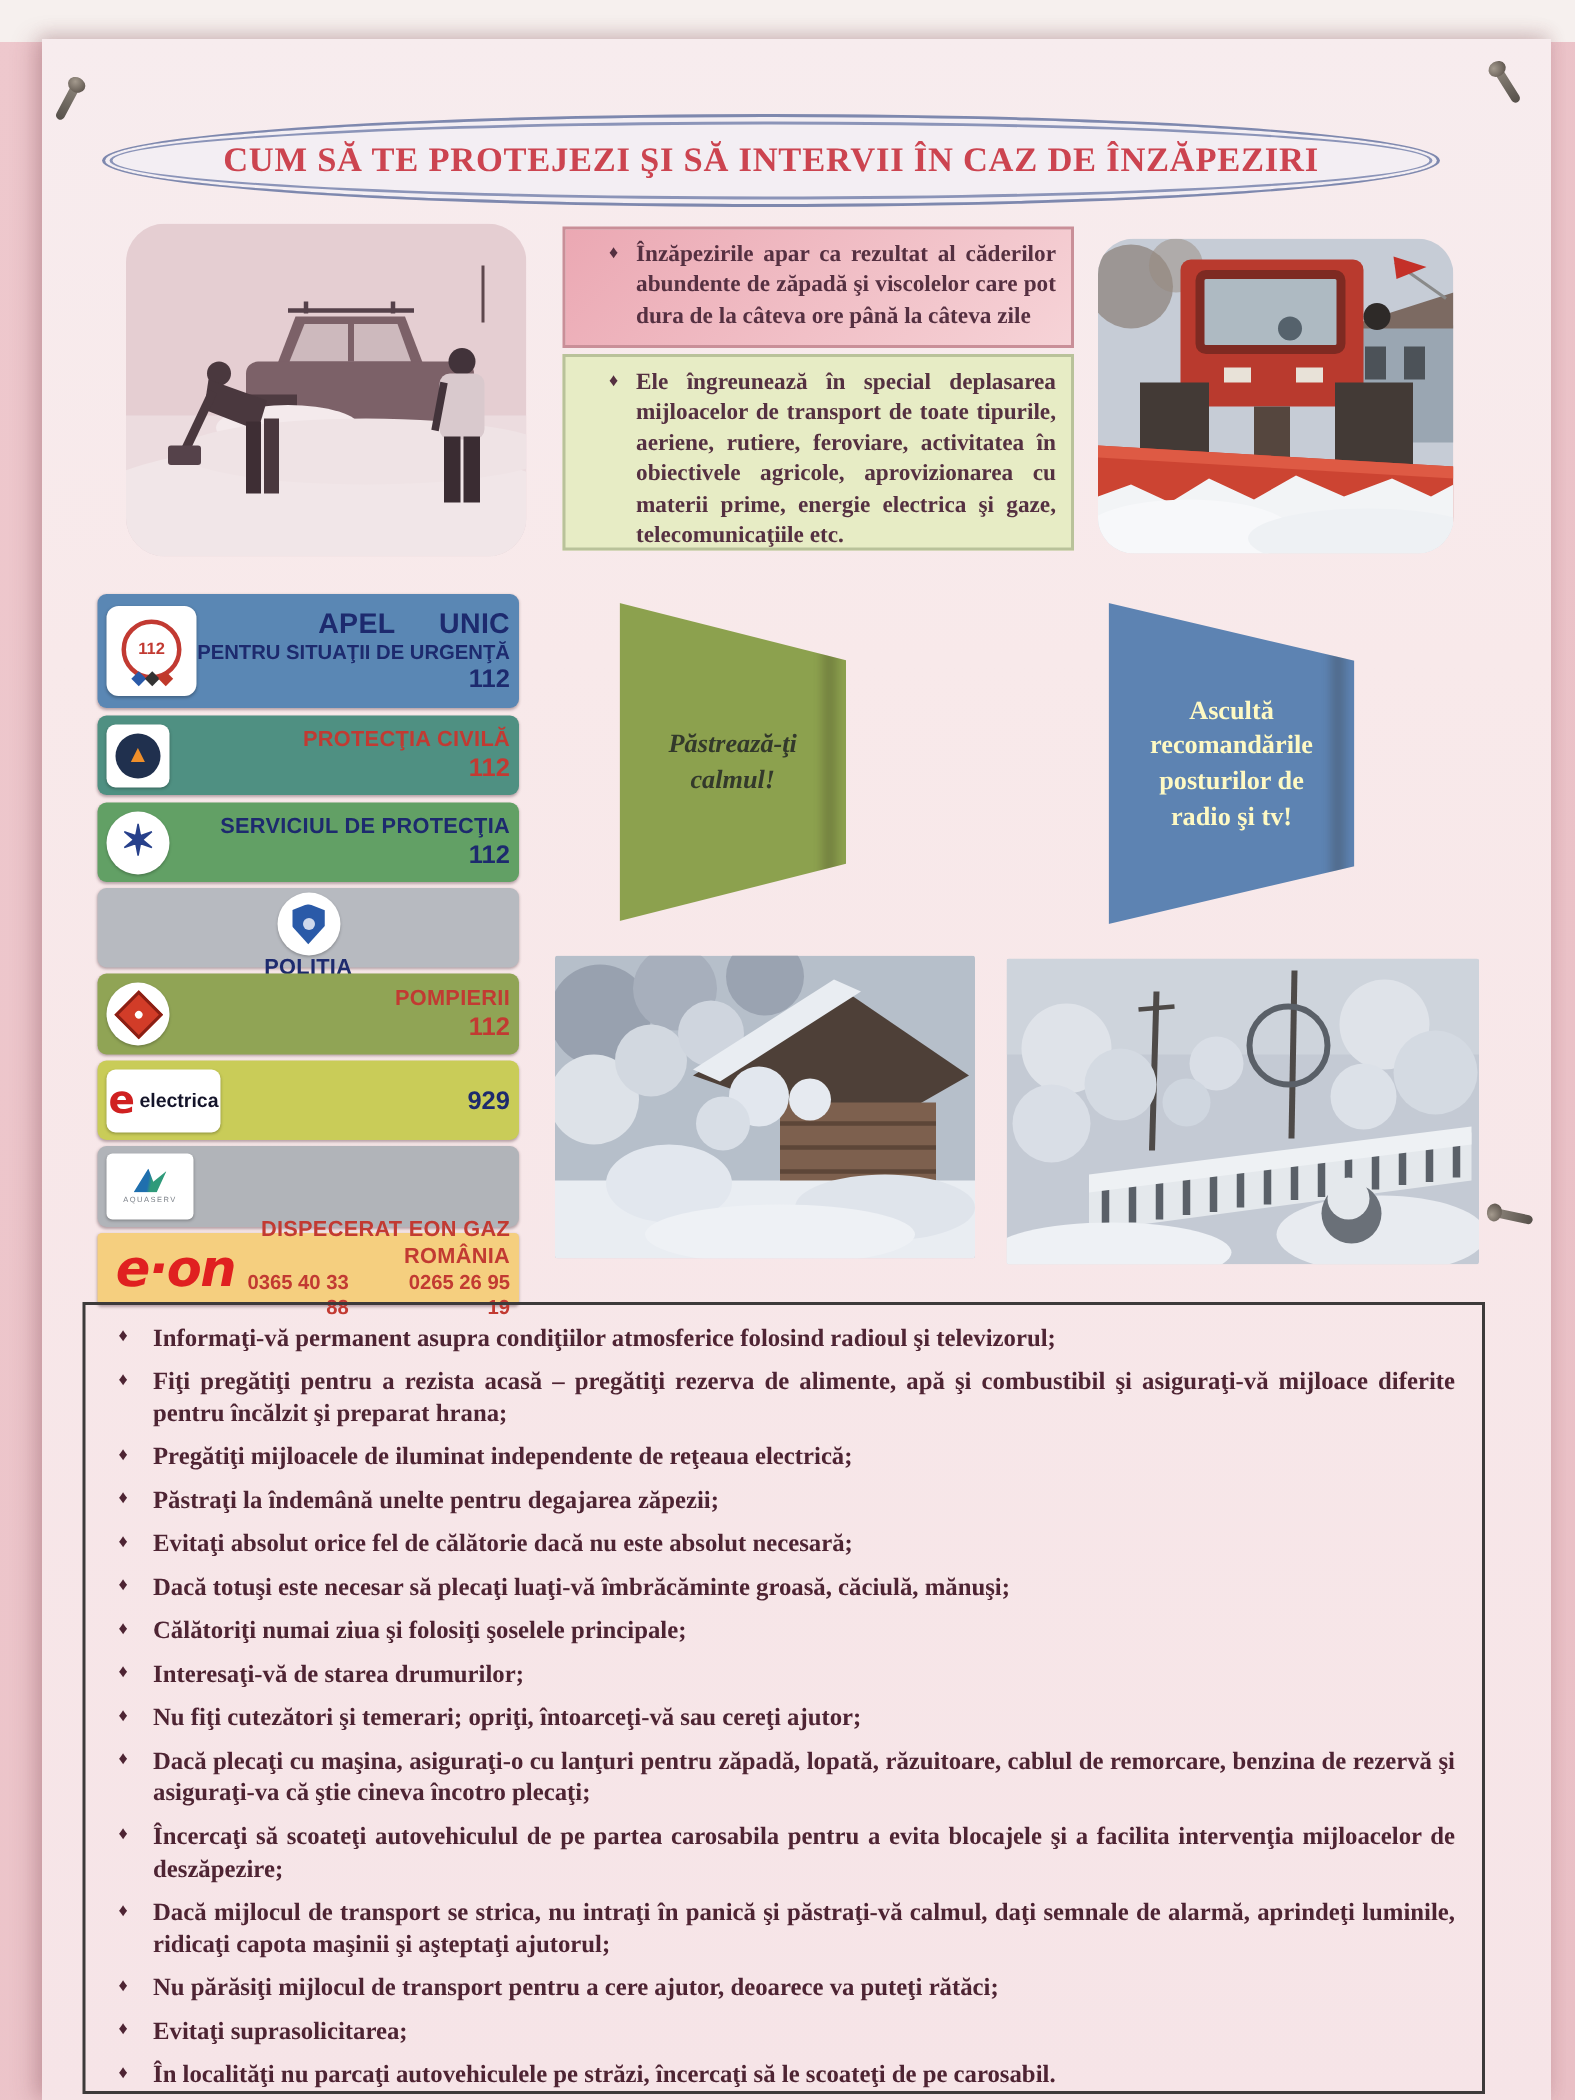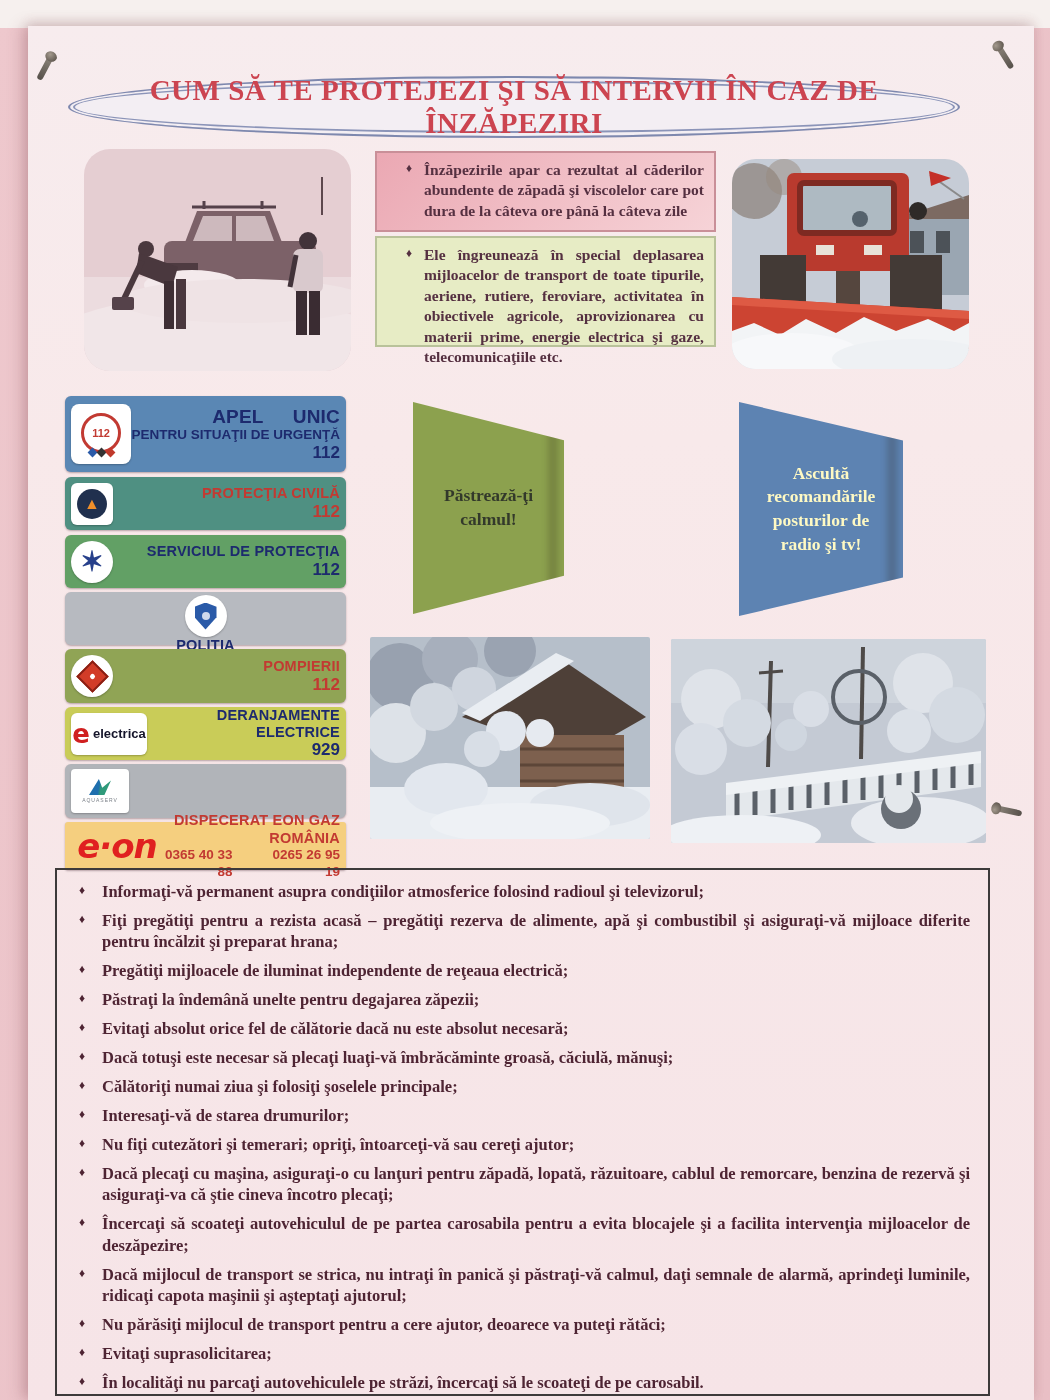--- a/index.html
+++ b/index.html
@@ -16,35 +16,35 @@
   .pin::before{content:"";position:absolute;left:-3px;top:-5px;width:12px;height:10px;border-radius:50%;
        background:radial-gradient(circle at 35% 35%,#a49a8e,#4e463f);}
   #pin-tl{left:42px;top:55px;transform:rotate(28deg);}
   #pin-tr{left:1002px;top:44px;transform:rotate(-32deg);}
   #pin-r{left:1006px;top:798px;transform:rotate(-78deg);}
 
   
   #title-oval{position:absolute;left:68px;top:76px;width:888px;height:58px;border-radius:50%;
       background:#f3eef3;border:2px solid #7e88ae;box-shadow:inset 0 0 0 3px #f3eef3, inset 0 0 0 5px #8b94b8;
       display:flex;align-items:center;justify-content:center;}
-  #title-oval .t{color:#cc4450;font-weight:bold;font-size:29px;letter-spacing:.5px;text-align:center;}
+  #title-oval .t{color:#cc4450;font-weight:bold;font-size:23px;letter-spacing:.5px;text-align:center;}
 
   
   .photo{position:absolute;overflow:hidden;}
   #photo1{left:84px;top:149px;width:267px;height:222px;border-radius:26px;}
   #photo2{left:732px;top:159px;width:237px;height:210px;border-radius:24px;}
   #photo3{left:370px;top:637px;width:280px;height:202px;border-radius:2px;}
   #photo4{left:671px;top:639px;width:315px;height:204px;border-radius:2px;}
   .photo svg{display:block;width:100%;height:100%;}
 
   
   .intro-box{position:absolute;left:375px;width:341px;padding:7px 10px 7px 23px;box-sizing:border-box;}
   #intro-pink{top:151px;height:81px;background:linear-gradient(135deg,#eba8b3,#f6d3d7);
       border:2px solid #c98f98;}
-  #intro-green{top:236px;height:111px;background:#e7ecc5;border:2px solid #b9c29a;}
+  #intro-green{top:236px;height:131px;background:#e7ecc5;border:2px solid #b9c29a;}
   .intro-item{position:relative;padding-left:24px;color:#553041;font-weight:bold;font-size:15.5px;
       line-height:1.32;text-align:justify;}
   .intro-item::before{content:"♦";position:absolute;left:6px;top:1px;font-size:12px;}
 
   
   .contact-row{position:absolute;left:65px;width:281px;border-radius:6px;display:flex;align-items:center;
       padding:3px 6px;box-sizing:border-box;box-shadow:0 1px 2px rgba(60,30,40,.35);}
   .r1{top:396px;height:76px;background:#5a87b4;}
   .r2{top:477px;height:53px;background:#4f9082;}
   .r3{top:535px;height:53px;background:#62a065;}
@@ -92,21 +92,21 @@
 
   
   .banner{position:absolute;clip-path:polygon(0 0,100% 18%,100% 82%,0 100%);display:flex;
       align-items:center;justify-content:center;text-align:center;padding:0 12px;box-sizing:border-box;}
   .banner::after{content:"";position:absolute;right:6px;top:0;bottom:0;width:10px;
       background:rgba(40,30,20,.22);filter:blur(3px);}
   #banner-green{left:413px;top:402px;width:151px;height:212px;background:#8ca14e;}
   #banner-red{left:567px;top:402px;width:165px;height:210px;background:#e25565;}
   #banner-blue{left:739px;top:402px;width:164px;height:214px;background:#5d83b2;}
   .banner .t{font-weight:bold;font-size:17.5px;line-height:1.35;}
-  #banner-green .t{color:#33392b;}
+  #banner-green .t{color:#33392b;font-style:italic;}
   #banner-red .t{color:#f6dbde;text-shadow:0 1px 1px rgba(110,10,25,.55);}
   #banner-blue .t{color:#fef9c3;}
 
   
   #advice-box{position:absolute;left:55px;top:868px;width:935px;height:528px;border:2px solid #3d3a3a;
       box-sizing:border-box;padding:11px 18px 6px 14px;overflow:hidden;}
   #advice-box ul{list-style:none;margin:0;padding:0;}
   #advice-box li{position:relative;padding-left:31px;color:#4e2433;font-weight:bold;font-size:16.5px;
       line-height:1.3;text-align:justify;margin-bottom:7.5px;}
   #advice-box li::before{content:"♦";position:absolute;left:8px;top:2px;font-size:12px;}
@@ -249,21 +249,20 @@
       <div class="c-num redtx">112</div>
     </div>
   </div>
 
   <div class="contact-row r6">
     <div class="badge badge-el">
       <span class="el-e">e</span>
         <span class="el-word">electrica</span>
     </div>
     <div class="contact-text">
-      <div class="c-label navy">DERANJAMENTE ELECTRICE</div>
       <div class="c-num navy">929</div>
     </div>
   </div>
 
   <div class="contact-row r7">
     <div class="badge badge-aq">
       <div class="aq-bird"></div>
       <div class="aq-word">AQUASERV</div>
     </div>
   </div>

